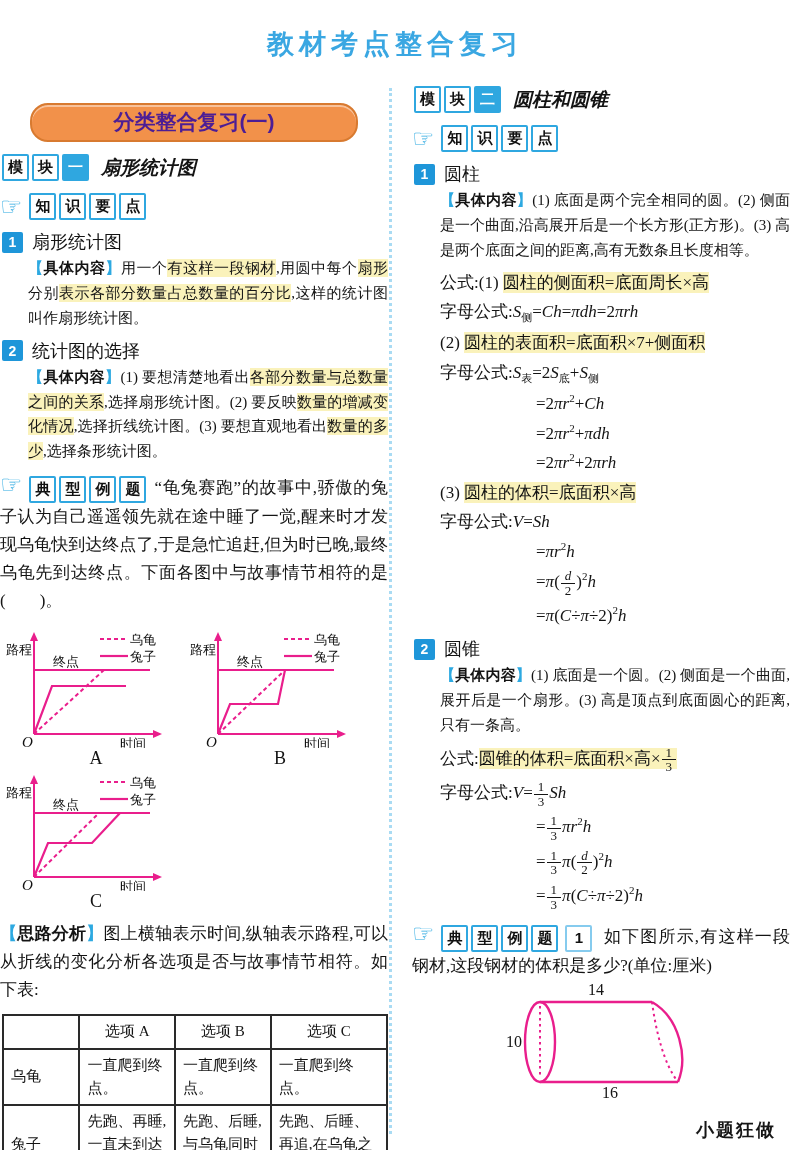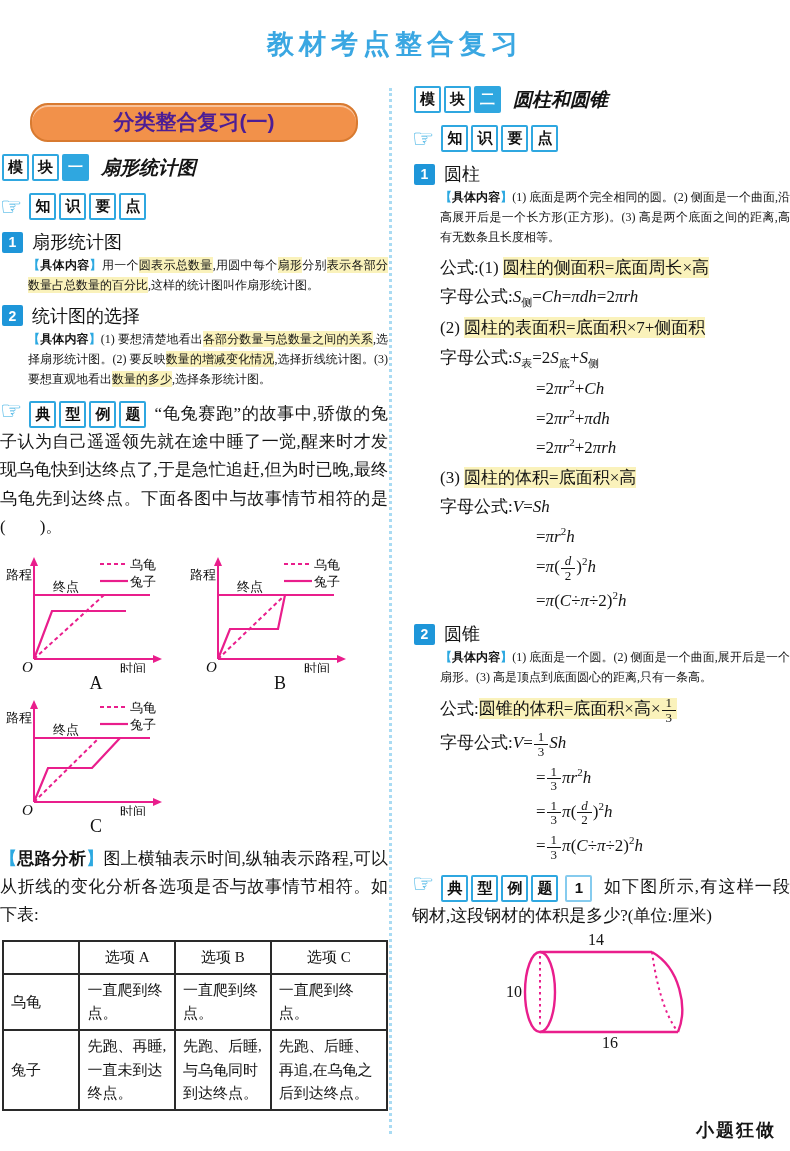--- a/index.html
+++ b/index.html
@@ -29,21 +29,21 @@
   .num-box-light{display:inline-flex;align-items:center;justify-content:center;width:23px;height:23px;
         border:2px solid #86cbee;background:#fff;color:#111;font-family:"Liberation Sans",sans-serif;
         font-weight:bold;font-size:15px;border-radius:2px;margin:0 6px 0 4px;vertical-align:middle;}
   .module-title{font-family:"Liberation Sans",sans-serif;font-weight:bold;font-size:19px;margin-left:9px;font-style:italic;}
   .hand{color:#2da9e1;font-size:25px;margin-right:7px;line-height:1;}
   .item-no{display:flex;align-items:center;justify-content:center;width:21px;height:21px;background:#1e96d9;
         color:#fff;font-family:"Liberation Sans",sans-serif;font-weight:bold;font-size:14px;
         border-radius:2px;margin-right:9px;}
   .item-title{font-family:"Liberation Sans",sans-serif;font-weight:normal;font-size:18px;}
 
-  .para{margin:2px 0 6px 28px;font-size:12px;line-height:1.66;text-align:justify;}
+  .para{margin:2px 0 6px 28px;font-size:15px;line-height:1.66;text-align:justify;}
   .para-flush{margin:8px 0 0 0;font-size:17px;line-height:1.66;text-align:justify;}
   .bk{color:#2da9e1;font-weight:bold;}
   .lead{font-weight:bold;}
   mark{background:#faf2bb;color:inherit;padding:1px 0;}
   .eq{margin:0 0 2px 28px;font-size:17px;line-height:1.62;}
   .eq-cont{margin-left:124px;}
   .eq i{font-family:"Liberation Serif",serif;}
   sub{font-size:11px;}
   sup{font-size:11px;}
   .fr{display:inline-block;text-align:center;vertical-align:middle;font-size:13px;line-height:1.05;margin:2px 1px;}
@@ -87,21 +87,21 @@
       <span class="char-box">知</span>
       <span class="char-box">识</span>
       <span class="char-box">要</span>
       <span class="char-box">点</span>
     </div>
 
     <div class="item-row">
       <span class="item-no">1</span>
       <span class="item-title">扇形统计图</span>
     </div>
-    <div class="para"><span class="lead"><span class="bk">【</span>具体内容<span class="bk">】</span></span>用一个<mark>圆表示总数量</mark>,用圆中每个<mark>扇形</mark>分别<mark>表示各部分数量占总数量的百分比</mark>,这样的统计图叫作扇形统计图。</div>
+    <div class="para"><span class="lead"><span class="bk">【</span>具体内容<span class="bk">】</span></span>用一个<mark>有这样一段钢材</mark>,用圆中每个<mark>扇形</mark>分别<mark>表示各部分数量占总数量的百分比</mark>,这样的统计图叫作扇形统计图。</div>
 
     <div class="item-row">
       <span class="item-no">2</span>
       <span class="item-title">统计图的选择</span>
     </div>
     <div class="para"><span class="lead"><span class="bk">【</span>具体内容<span class="bk">】</span></span>(1) 要想清楚地看出<mark>各部分数量与总数量之间的关系</mark>,选择扇形统计图。(2) 要反映<mark>数量的增减变化情况</mark>,选择折线统计图。(3) 要想直观地看出<mark>数量的多少</mark>,选择条形统计图。</div>
 
     <div class="para-flush">
       <span class="hand">☞</span><span class="char-box">典</span><span class="char-box">型</span><span class="char-box">例</span><span class="char-box">题</span>
       <span>“龟兔赛跑”的故事中,骄傲的兔子认为自己遥遥领先就在途中睡了一觉,醒来时才发现乌龟快到达终点了,于是急忙追赶,但为时已晚,最终乌龟先到达终点。下面各图中与故事情节相符的是(　　)。</span>

